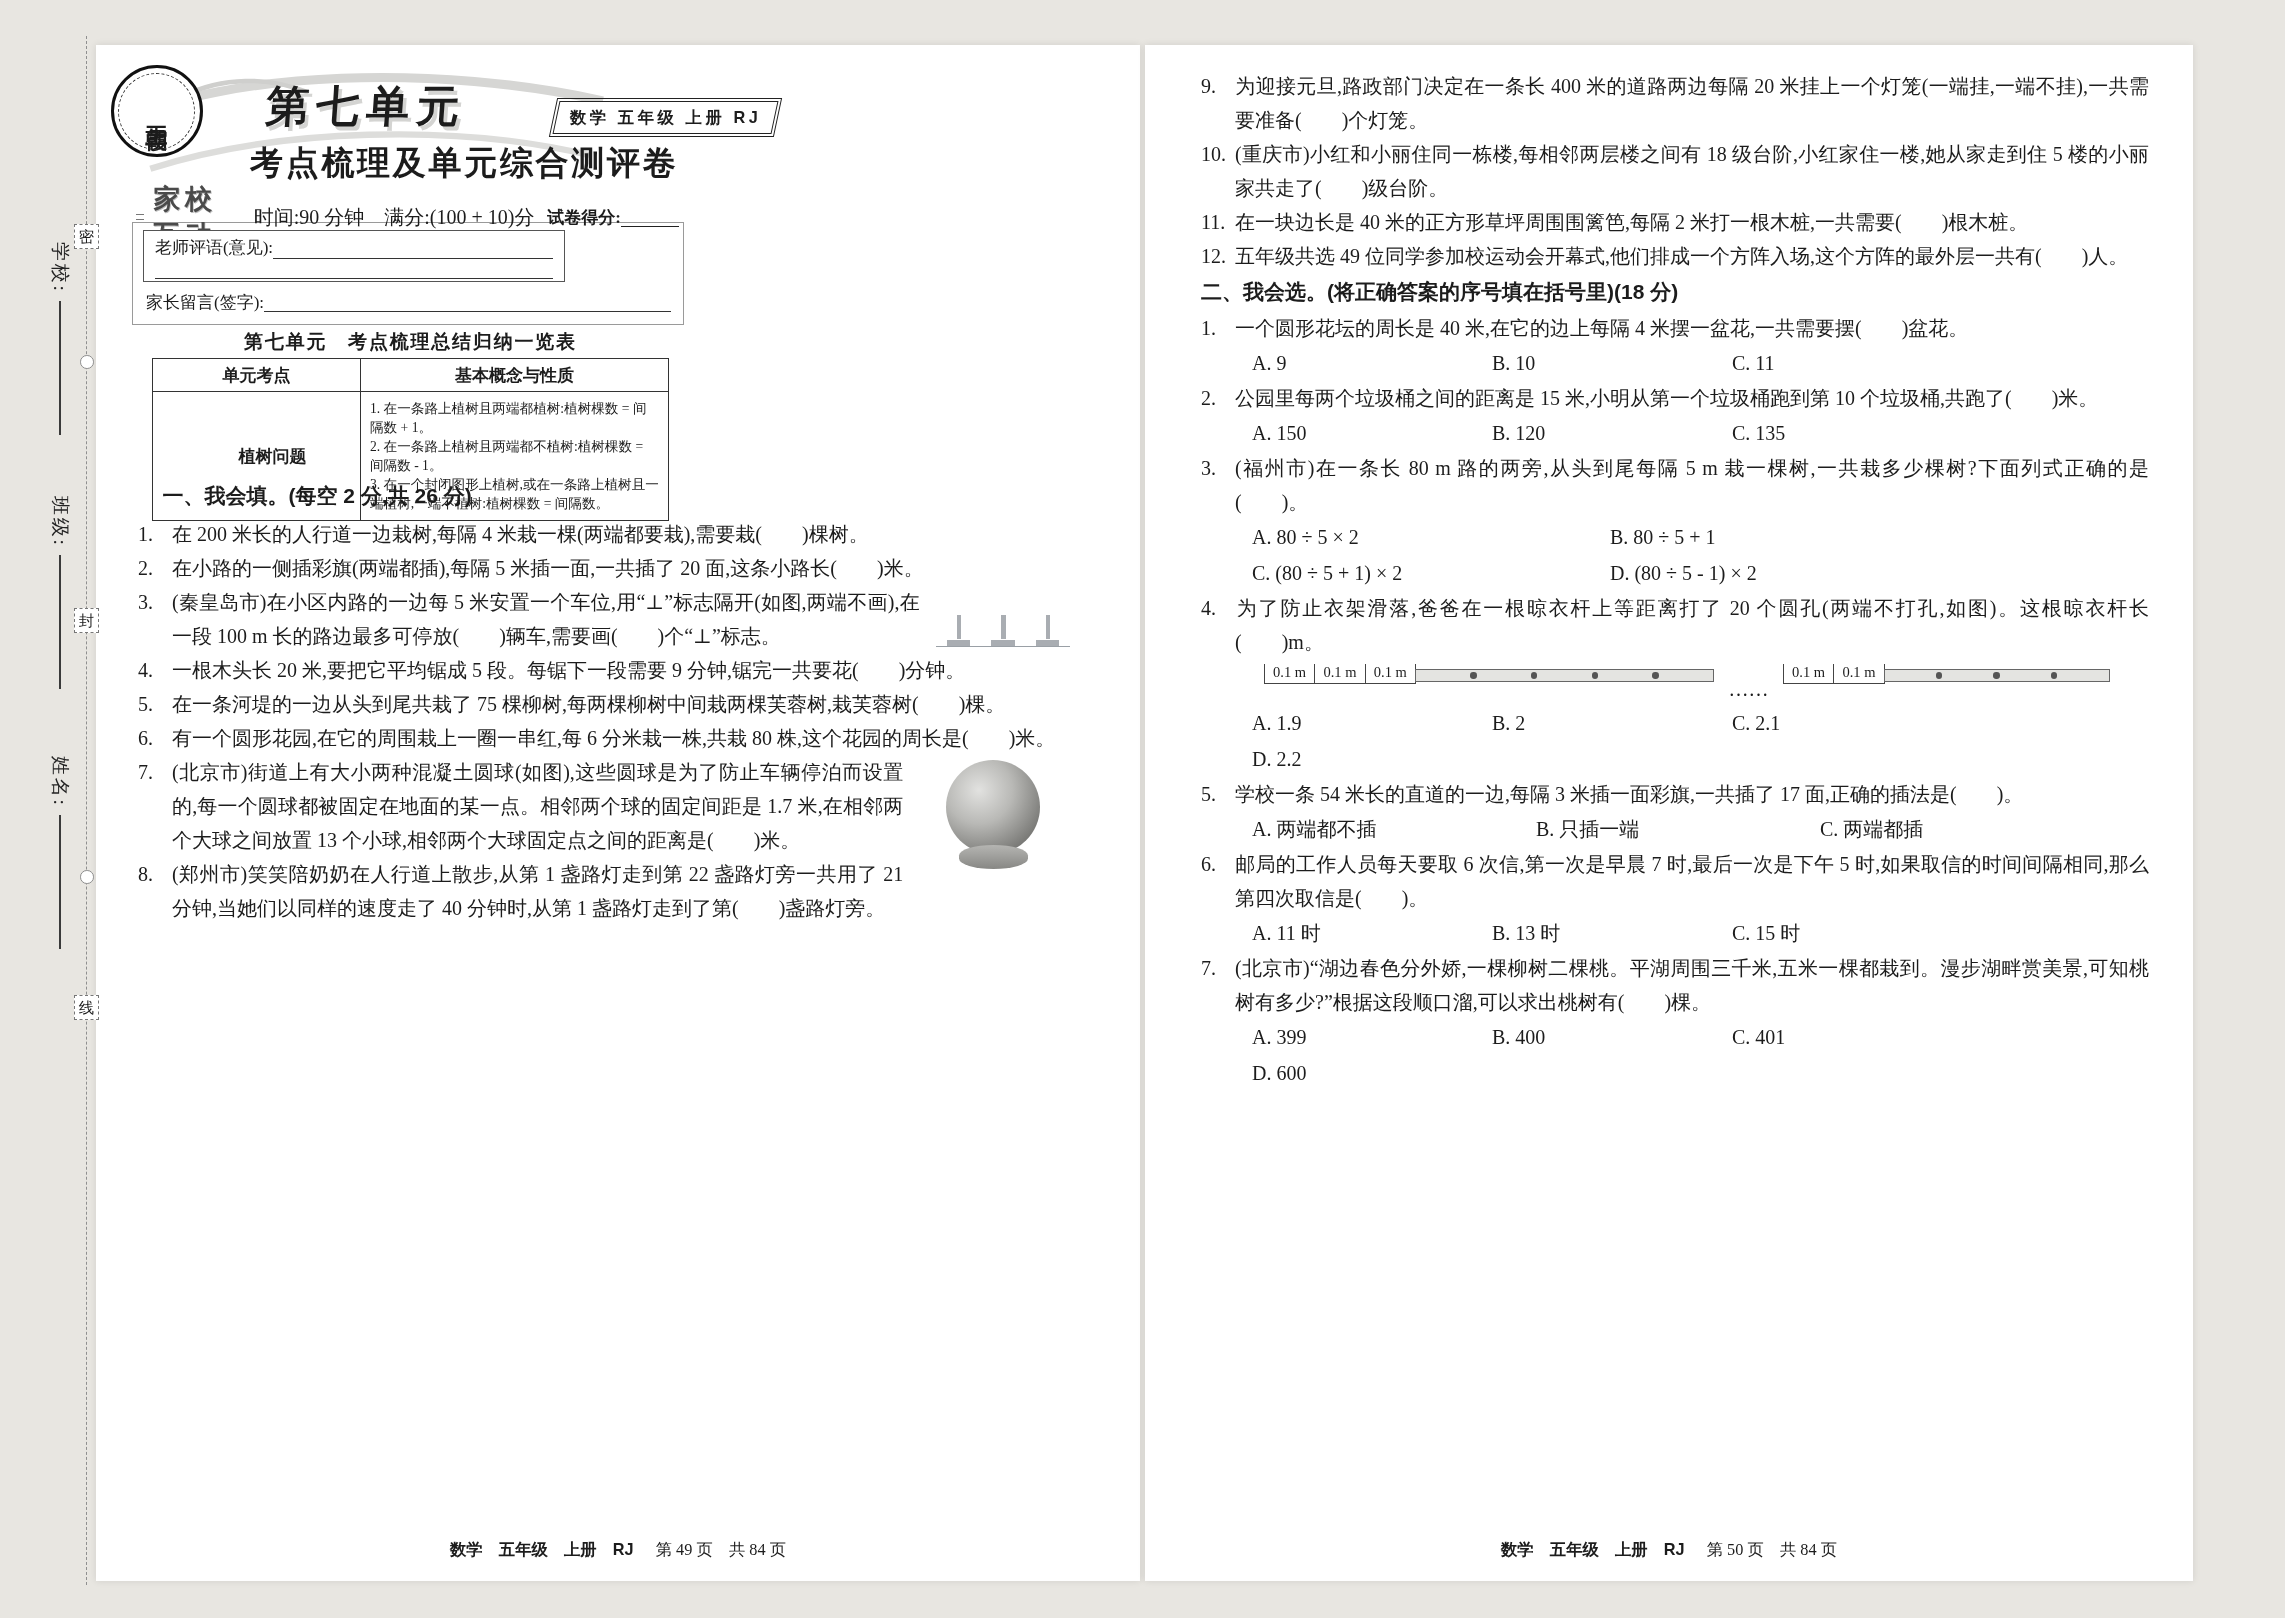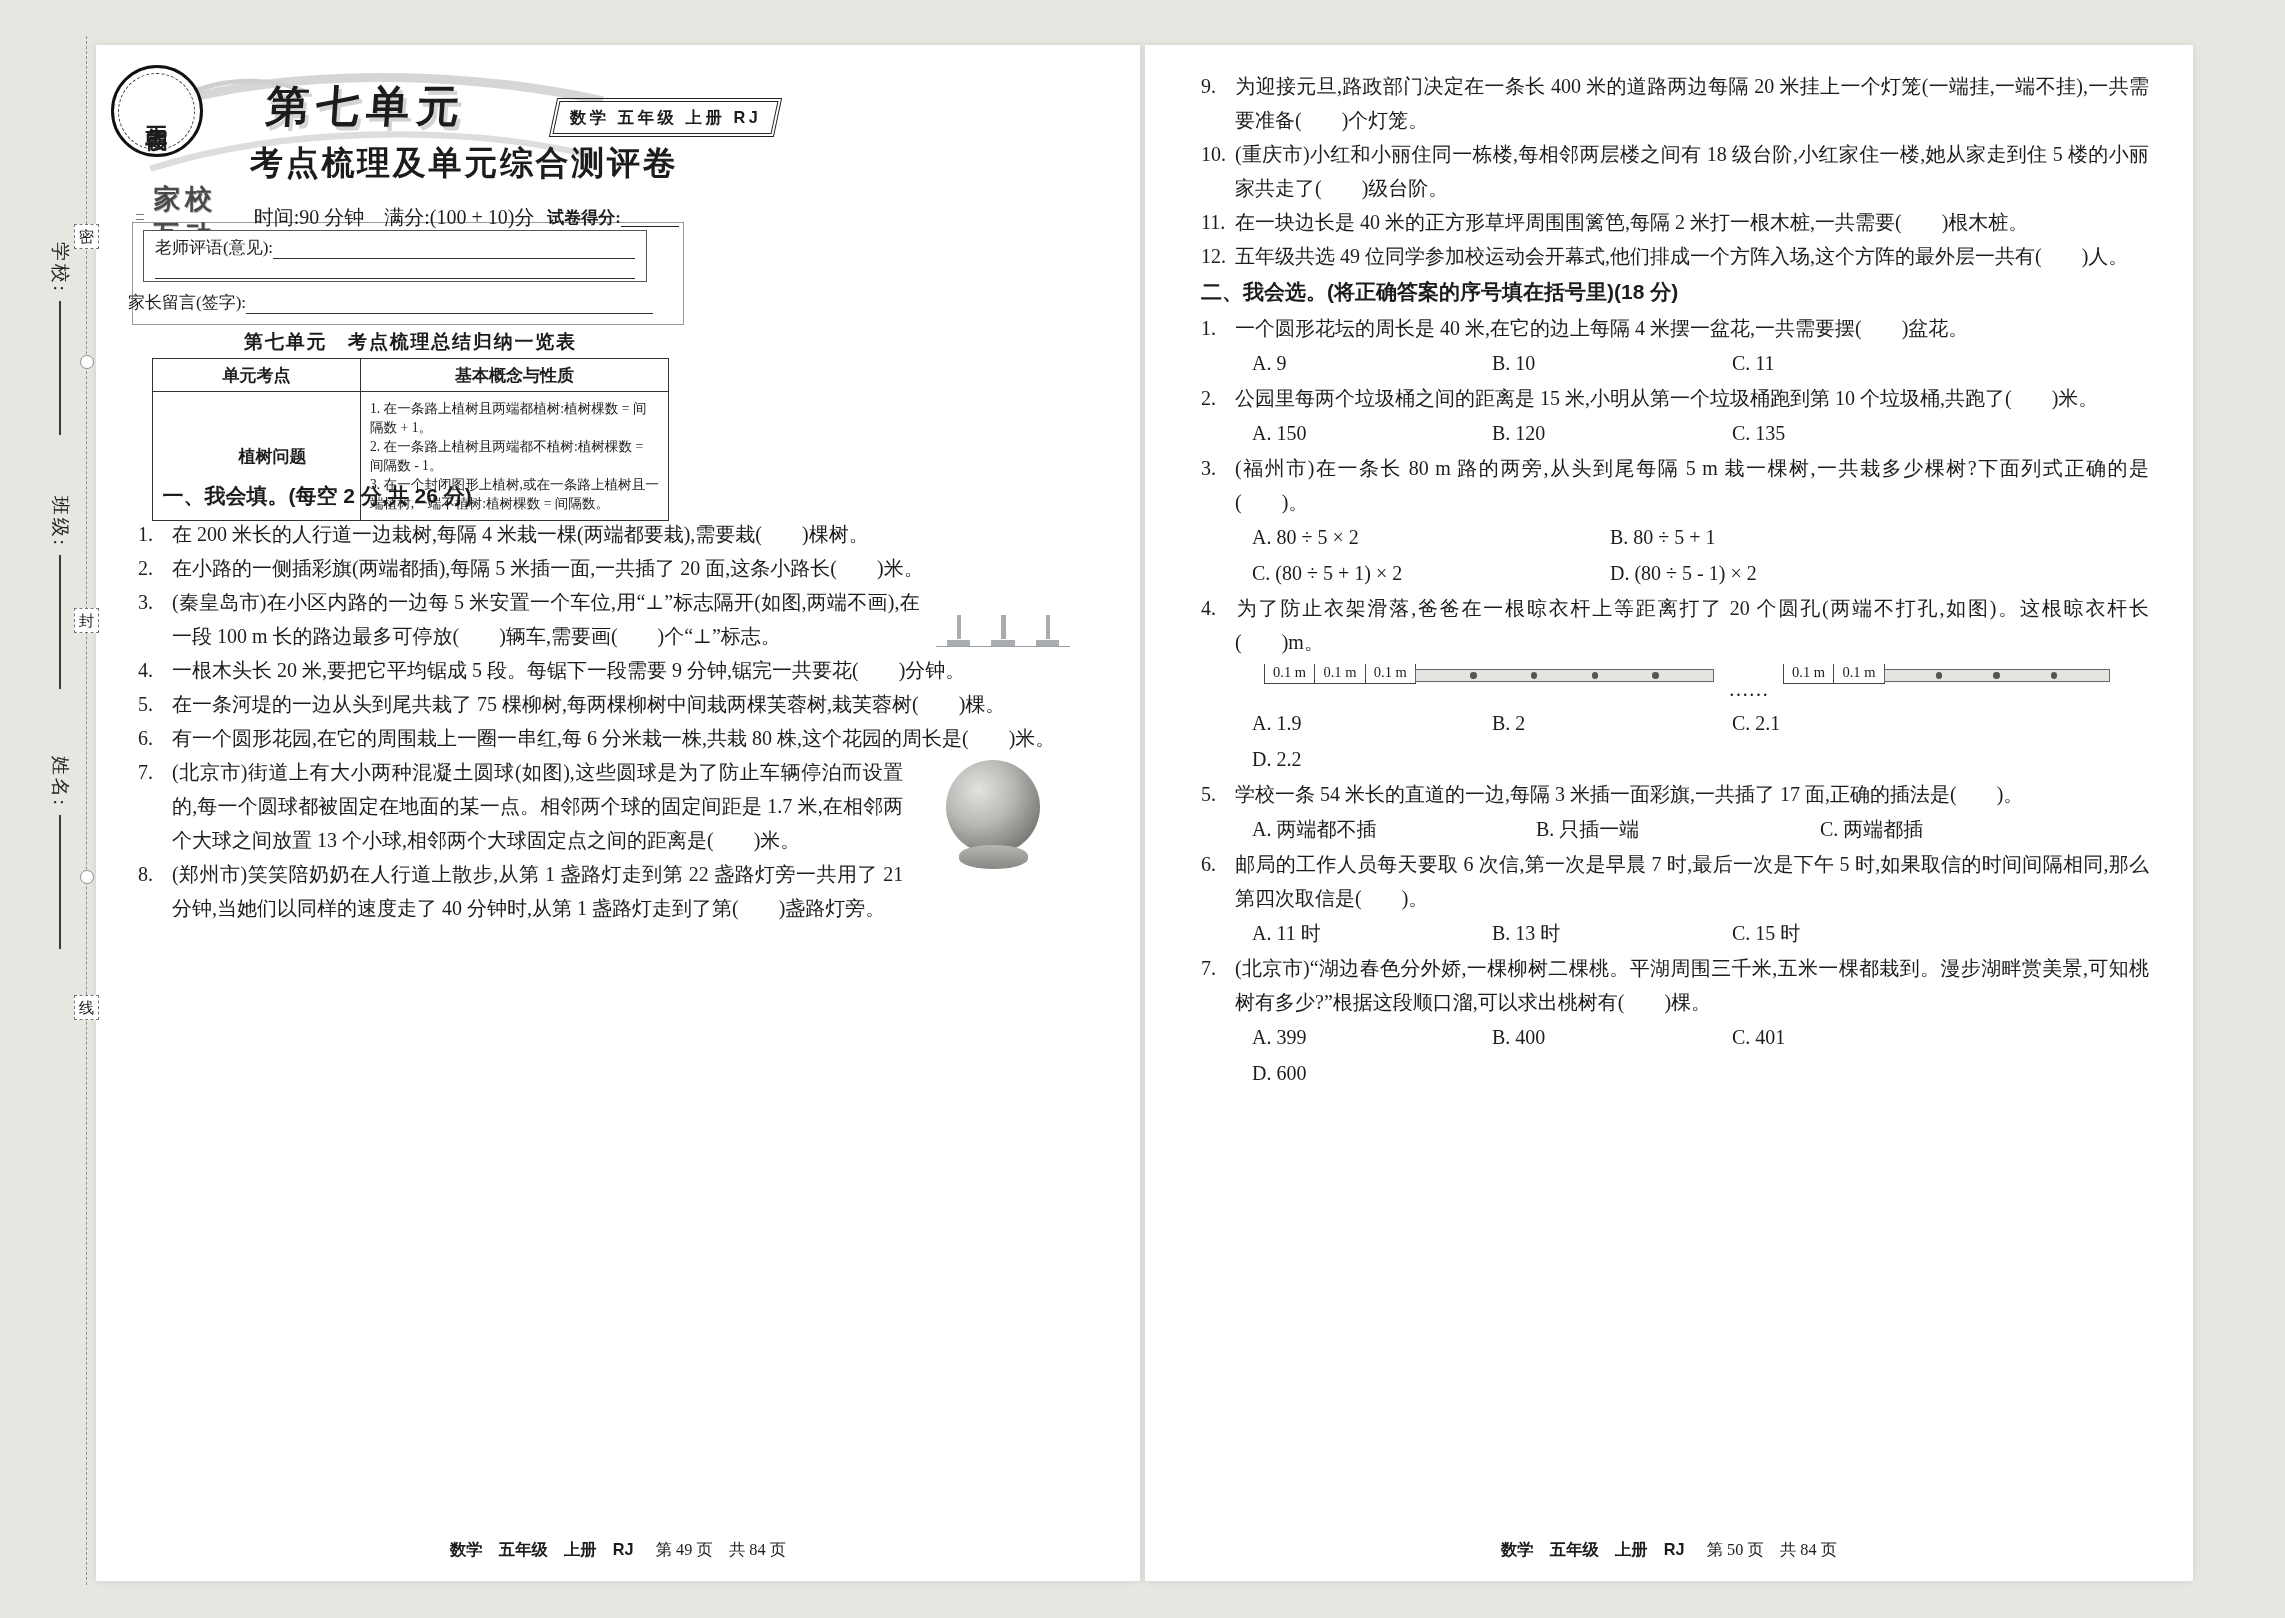--- a/index.html
+++ b/index.html
@@ -61,25 +61,25 @@
   .dline { height: 6.3px; border-top: 1.8px solid #777; border-bottom: 1.8px solid #777; width: 14.5px; }
   .hx-text {
     font-family: "Liberation Sans", sans-serif; font-weight: bold; font-size: 27px;
     letter-spacing: 4.5px; color: #4a4a4a; margin: 0 9px; text-shadow: 0.9px 0.9px 0 #bbb;
   }
   .exam-info { font-size: 20px; white-space: nowrap; margin-left: 18px; }
   .score-label { font-size: 17px; font-weight: bold; margin-left: 12.7px; white-space: nowrap; }
   .blank-score { display: inline-block; width: 100px; height: 20px; border-bottom: 1.4px solid #222; }
 
   .comment-outer { position: absolute; left: 36px; top: 177px; width: 552px; height: 103px; border: 0.9px solid #9a9a9a; z-index: 0; }
-  .teacher-box { position: absolute; left: 47px; top: 185px; width: 504px; height: 52px; border: 0.9px solid #555; padding: 5.4px 11px; font-size: 17px; z-index: 1; background: #fff; }
+  .teacher-box { position: absolute; left: 47px; top: 185px; width: 422px; height: 52px; border: 0.9px solid #555; padding: 5.4px 11px; font-size: 17px; z-index: 1; background: #fff; }
   .flex-row { display: flex; align-items: flex-end; }
   .rule-line { flex: 1; border-bottom: 0.9px solid #333; height: 18px; }
   .rule-full { border-bottom: 0.9px solid #333; height: 18px; margin-top: 1.8px; }
-  .parent-row { position: absolute; left: 32px; top: 246px; width: 525px; display: flex; align-items: flex-end; font-size: 17px; z-index: 1; }
+  .parent-row { position: absolute; left: 50px; top: 246px; width: 525px; display: flex; align-items: center; font-size: 17px; z-index: 1; }
 
   .sum-title {
     position: absolute; left: 56px; top: 284px; width: 517px; text-align: center;
     font-family: "Liberation Sans", sans-serif; font-weight: bold; font-size: 19px; letter-spacing: 1.8px;
   }
   .sum-table { position: absolute; left: 56px; top: 313px; width: 517px; border-collapse: collapse; }
   .sum-table th, .sum-table td { border: 1.4px solid #333; }
   .sum-table th { height: 33px; font-family: "Liberation Sans", sans-serif; font-size: 17px; font-weight: bold; text-align: center; }
   .sum-table .topic { width: 208px; text-align: center; font-family: "Liberation Sans", sans-serif; font-weight: bold; font-size: 17px; padding-left: 32px; }
   .sum-table .rules { padding: 7.2px 9px; font-size: 13.6px; line-height: 19px; }

